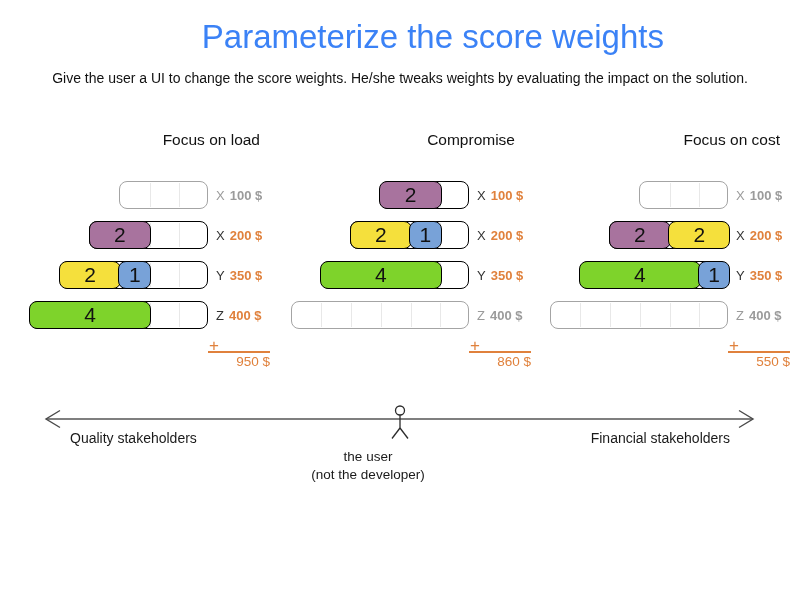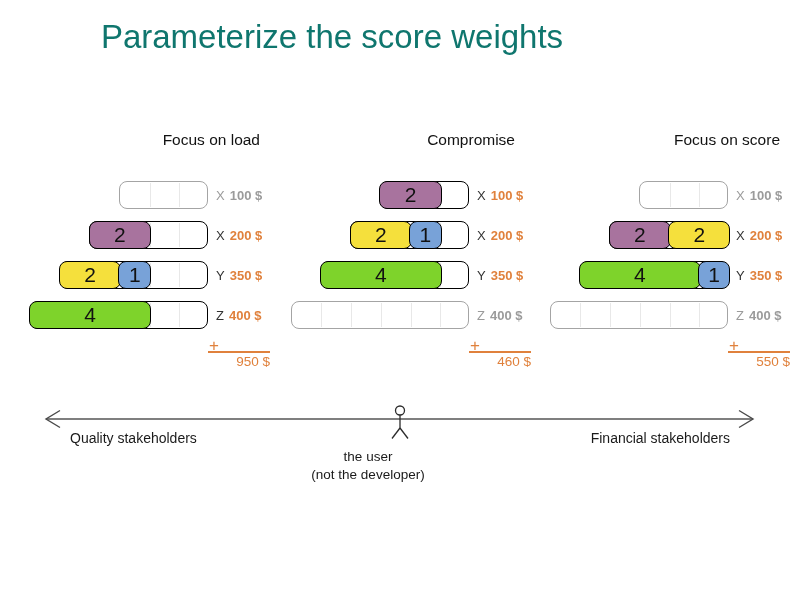--- a/index.html
+++ b/index.html
@@ -2,22 +2,22 @@
 <html><head>
 <meta charset="utf-8">
 <style>
   html,body{margin:0;padding:0;background:#ffffff;}
   .slide{
     position:relative;width:800px;height:600px;background:#fff;overflow:hidden;
     font-family:"Liberation Sans","DejaVu Sans",sans-serif;color:var(--text,#1a1a1a);
   }
   .abs{position:absolute;}
   .title{
-    top:18px;left:0;width:664px;text-align:center;
-    font-size:33px;font-weight:400;color:#0f766e;
+    top:18px;left:0;width:664px;text-align:right;
+    font-size:33px;font-weight:400;color:#3b82f6;
   }
   .subtitle{
     top:70px;left:0;width:800px;text-align:center;
     font-size:14px;color:#111;
   }
   .panel-title{
     top:131px;width:220px;text-align:right;font-size:15.5px;color:#111;
   }
   .bar{
     box-sizing:border-box;height:28px;background:#fff;border-radius:8px;
@@ -45,20 +45,21 @@
   .sum-total{width:62px;text-align:right;font-size:13.5px;color:var(--orange,#e0813c);}
   .footer-label{font-size:14px;color:#1a1a1a;white-space:nowrap;}
   .center-label{left:0;width:736px;text-align:center;font-size:13.5px;color:#1a1a1a;}
 </style>
 </head>
 <body>
 
 <div class="slide" style="--purple: #a8739e; --yellow: #f5e03c; --blue: #78a2d8; --green: #7ed32b; --orange: #e0813c; --text: #1a1a1a; --active-letter: #333333; --inactive-text: #9b9b9b; --bar-border: #000000; --inactive-border: #a4a4a4; --divider: #e8e8e8; --arrow: #7f7f7f; --figure: #2b2b2b;">
 
   <div class="abs title">Parameterize the score weights</div>
+  <div class="abs subtitle">Give the user a UI to change the score weights. He/she tweaks weights by evaluating the impact on the solution.</div>
 
   <div id="panels">
       <div class="abs panel-title" style="left: 40px;">Focus on load</div>
       <div class="abs bar inactive" style="left: 118.9px; top: 181px; width: 89.1px;">
         <div class="divider" style="left: 29.7px;"></div>
         <div class="divider" style="left: 59.4px;"></div>
       </div>
       <div class="abs row-label inactive" style="left: 216px; top: 181px;">
         <span class="letter">X</span>
         <span class="amount">100 $</span>
@@ -138,22 +139,22 @@
         <div class="divider" style="left: 89.1px;"></div>
         <div class="divider" style="left: 118.8px;"></div>
         <div class="divider" style="left: 148.5px;"></div>
       </div>
       <div class="abs row-label inactive" style="left: 477px; top: 301px;">
         <span class="letter">Z</span>
         <span class="amount">400 $</span>
       </div>
       <div class="abs plus-sign" style="left: 470px; top: 336px;">+</div>
       <div class="abs sum-line" style="left: 469px; top: 351px;"></div>
-      <div class="abs sum-total" style="left: 469px; top: 354px;">460 $</div>
-      <div class="abs panel-title" style="left: 560px;">Focus on score</div>
+      <div class="abs sum-total" style="left: 469px; top: 354px;">860 $</div>
+      <div class="abs panel-title" style="left: 560px;">Focus on cost</div>
       <div class="abs bar inactive" style="left: 638.9px; top: 181px; width: 89.1px;">
         <div class="divider" style="left: 29.7px;"></div>
         <div class="divider" style="left: 59.4px;"></div>
       </div>
       <div class="abs row-label inactive" style="left: 736px; top: 181px;">
         <span class="letter">X</span>
         <span class="amount">100 $</span>
       </div>
       <div class="abs bar" style="left: 609.2px; top: 221px; width: 118.8px;">
         <div class="divider" style="left: 29.7px;"></div>

